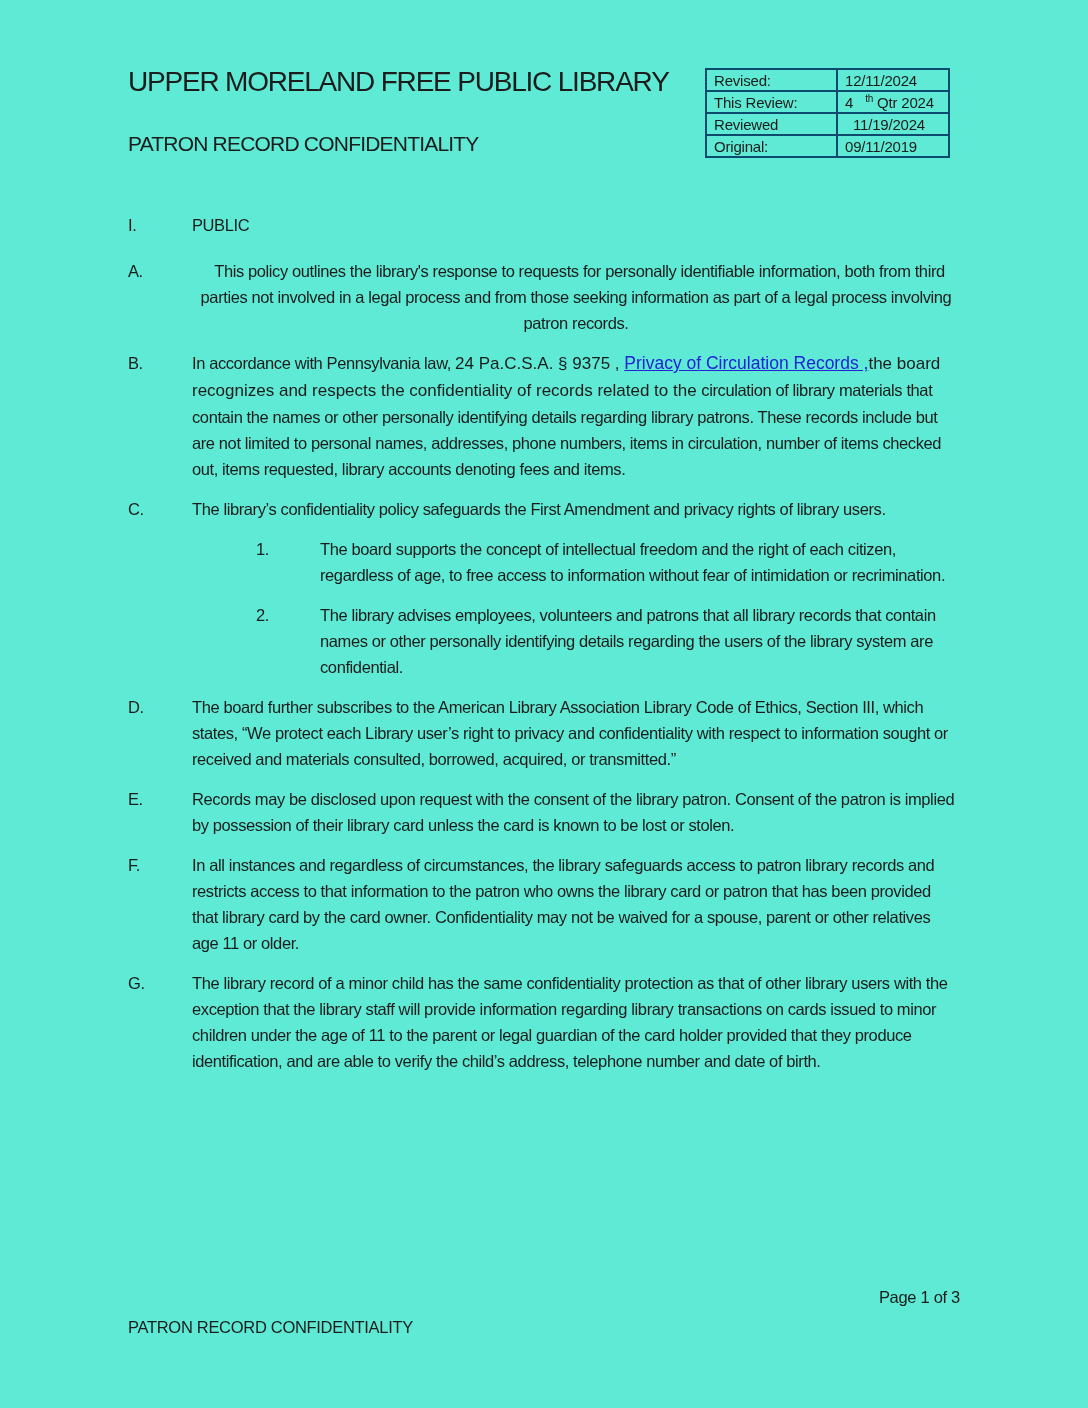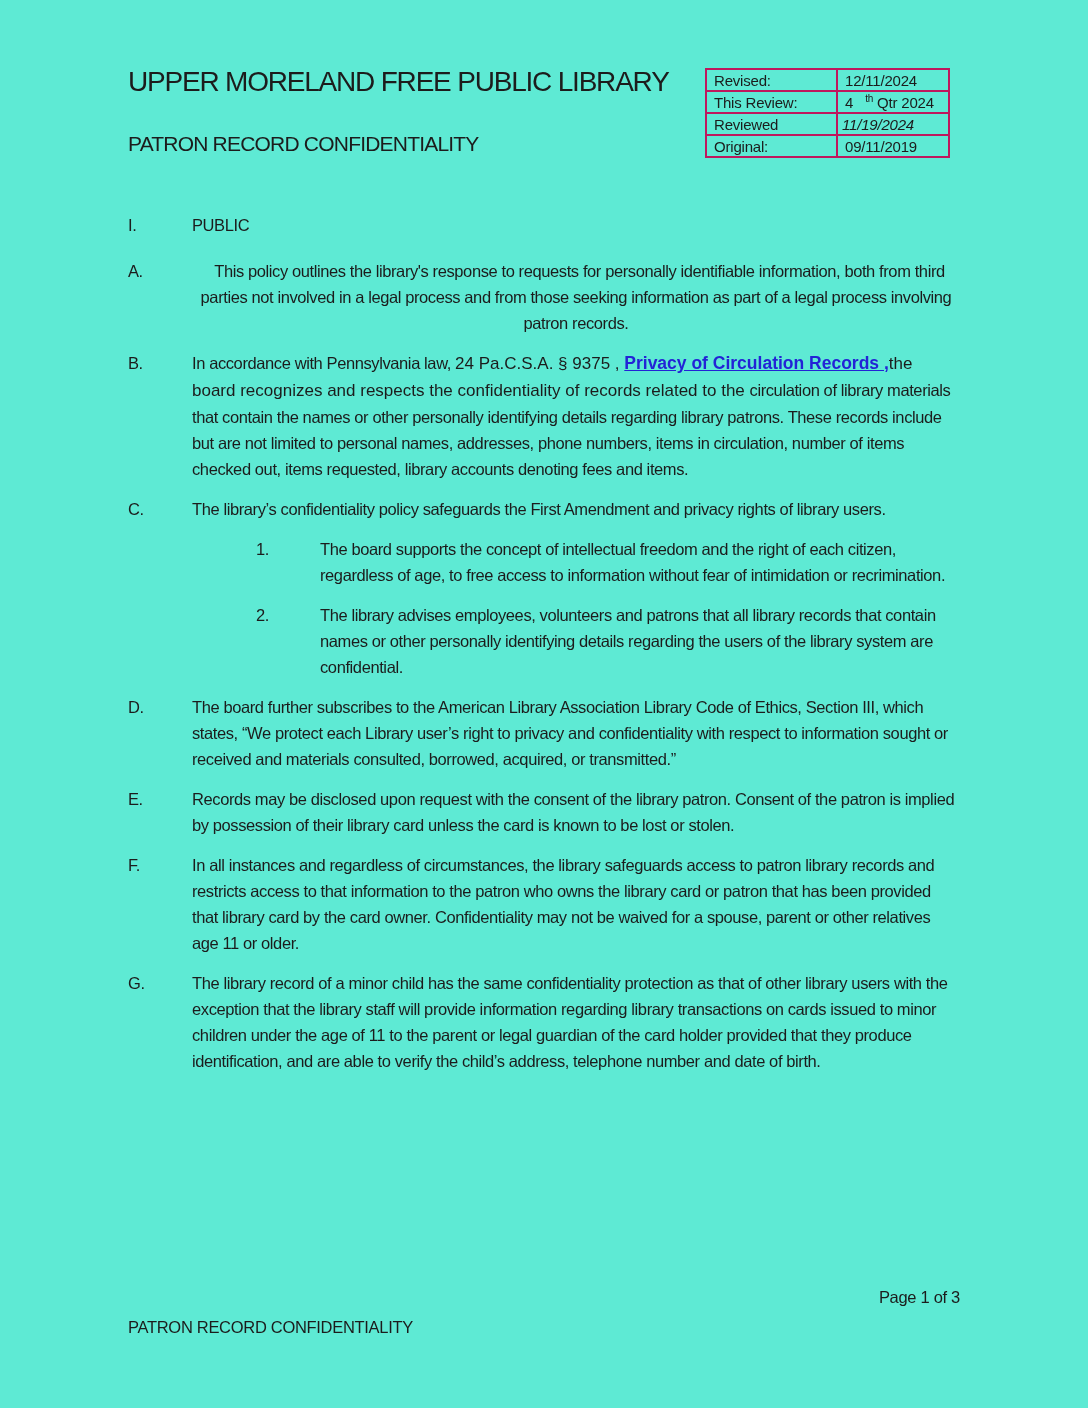--- a/index.html
+++ b/index.html
@@ -21,50 +21,49 @@
     position:absolute; left:128px; top:132px;
     font-size:21px; letter-spacing:-0.8px; font-weight:400;
     white-space:nowrap;
   }
   table.rev {
     position:absolute; left:705px; top:68px;
     border-collapse:collapse;
     font-size:15px; letter-spacing:-0.2px;
   }
   table.rev td {
-    border:2px solid #be185d;
+    border:2px solid #0c4a6e;
     padding:1px 7px;
     height:22px;
     vertical-align:middle;
     white-space:nowrap;
   }
   td.rev-label { width:131px; }
   td.rev-value { width:112px; }
-  td.rev-value.val-indent { padding-left:4px;font-style:italic; }
+  td.rev-value.val-indent { padding-left:15px; }
   .rev sup { font-size:10px;margin-left:12px; }
 
   .content {
     position:absolute; left:128px; top:212px; width:832px;
     font-size:16.5px; letter-spacing:-0.4px; line-height:26px;
   }
   .section-head { display:flex; margin-bottom:20px; }
   .section-num { width:64px; flex:none; }
   .item { display:flex; margin-bottom:14px; }
   .item-letter { width:64px; flex:none; }
   .item-text { flex:1; }
   .item-text.indent-first { text-indent:7px;text-align:center; }
   .sub { display:flex; margin-left:128px; margin-bottom:14px; }
   .sub-num { width:64px; flex:none; }
   .sub-text { flex:1; }
   .pasted { font-size:17px; letter-spacing:0; }
   a.doclink, .doclink {
     color:#2323d6; text-decoration:underline;
     font-size:17.5px; letter-spacing:0;
     cursor:pointer;
-    font-weight:bold;
   }
   .footer-page {
     position:absolute; right:128px; top:1288px;
     font-size:16.5px; letter-spacing:-0.3px;
   }
   .footer-title {
     position:absolute; left:128px; top:1318px;
     font-size:16.5px; letter-spacing:-0.3px;
   }
 </style>

